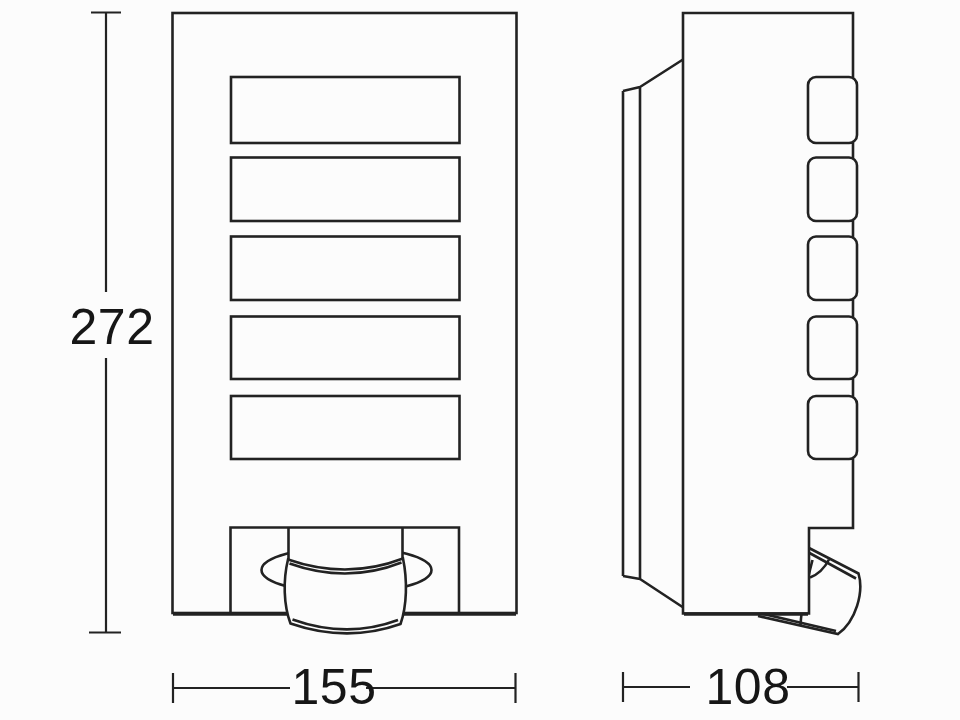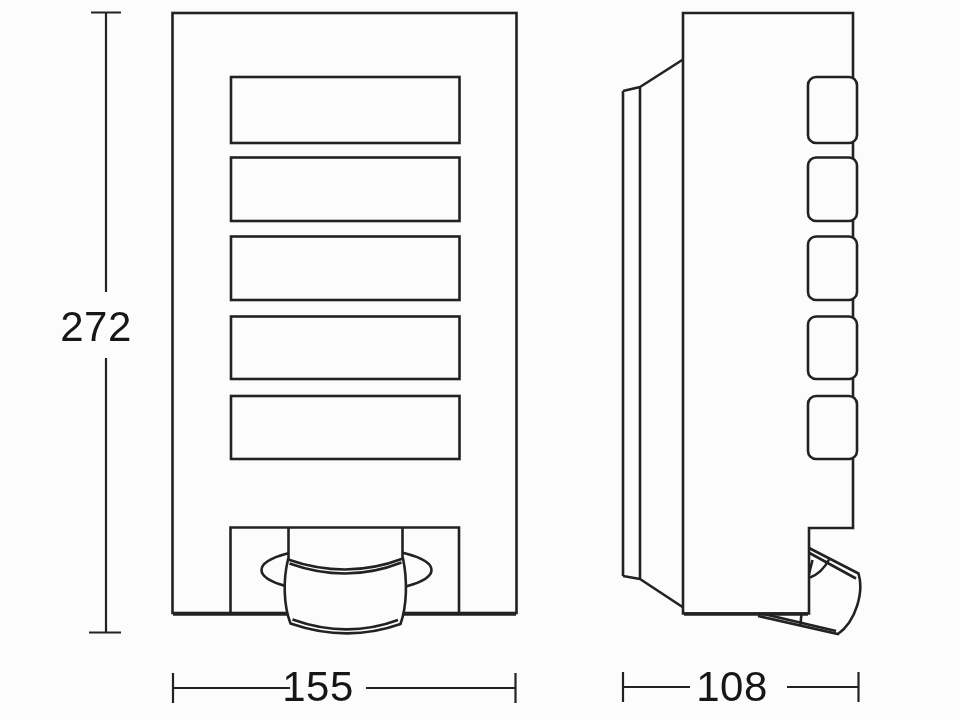--- a/index.html
+++ b/index.html
@@ -20,25 +20,26 @@
   .s{fill:none;stroke:var(--style-stroke);stroke-width:2.6;stroke-linejoin:miter;stroke-linecap:butt;}
   
   .sf{fill:var(--style-background);stroke:var(--style-stroke);stroke-width:2.6;stroke-linejoin:miter;}
   
   .f{fill:var(--style-background);stroke:none;}
   .thin{stroke-width:2.2;}
   .thick{stroke-width:3.4;}
   .dim-label{
     position:absolute;
     transform:translate(-50%,-50%);
-    font-size:42px;
+    font-size:50px;
     line-height:1;
     color:var(--style-text);
     white-space:nowrap;
     letter-spacing:0.5px;
+    margin-left:16px;
   }
 </style>
 </head>
 <body>
 
 <div class="canvas">
 
   <svg class="drawing" width="960" height="720" viewBox="0 0 960 720">
 
     <g>

